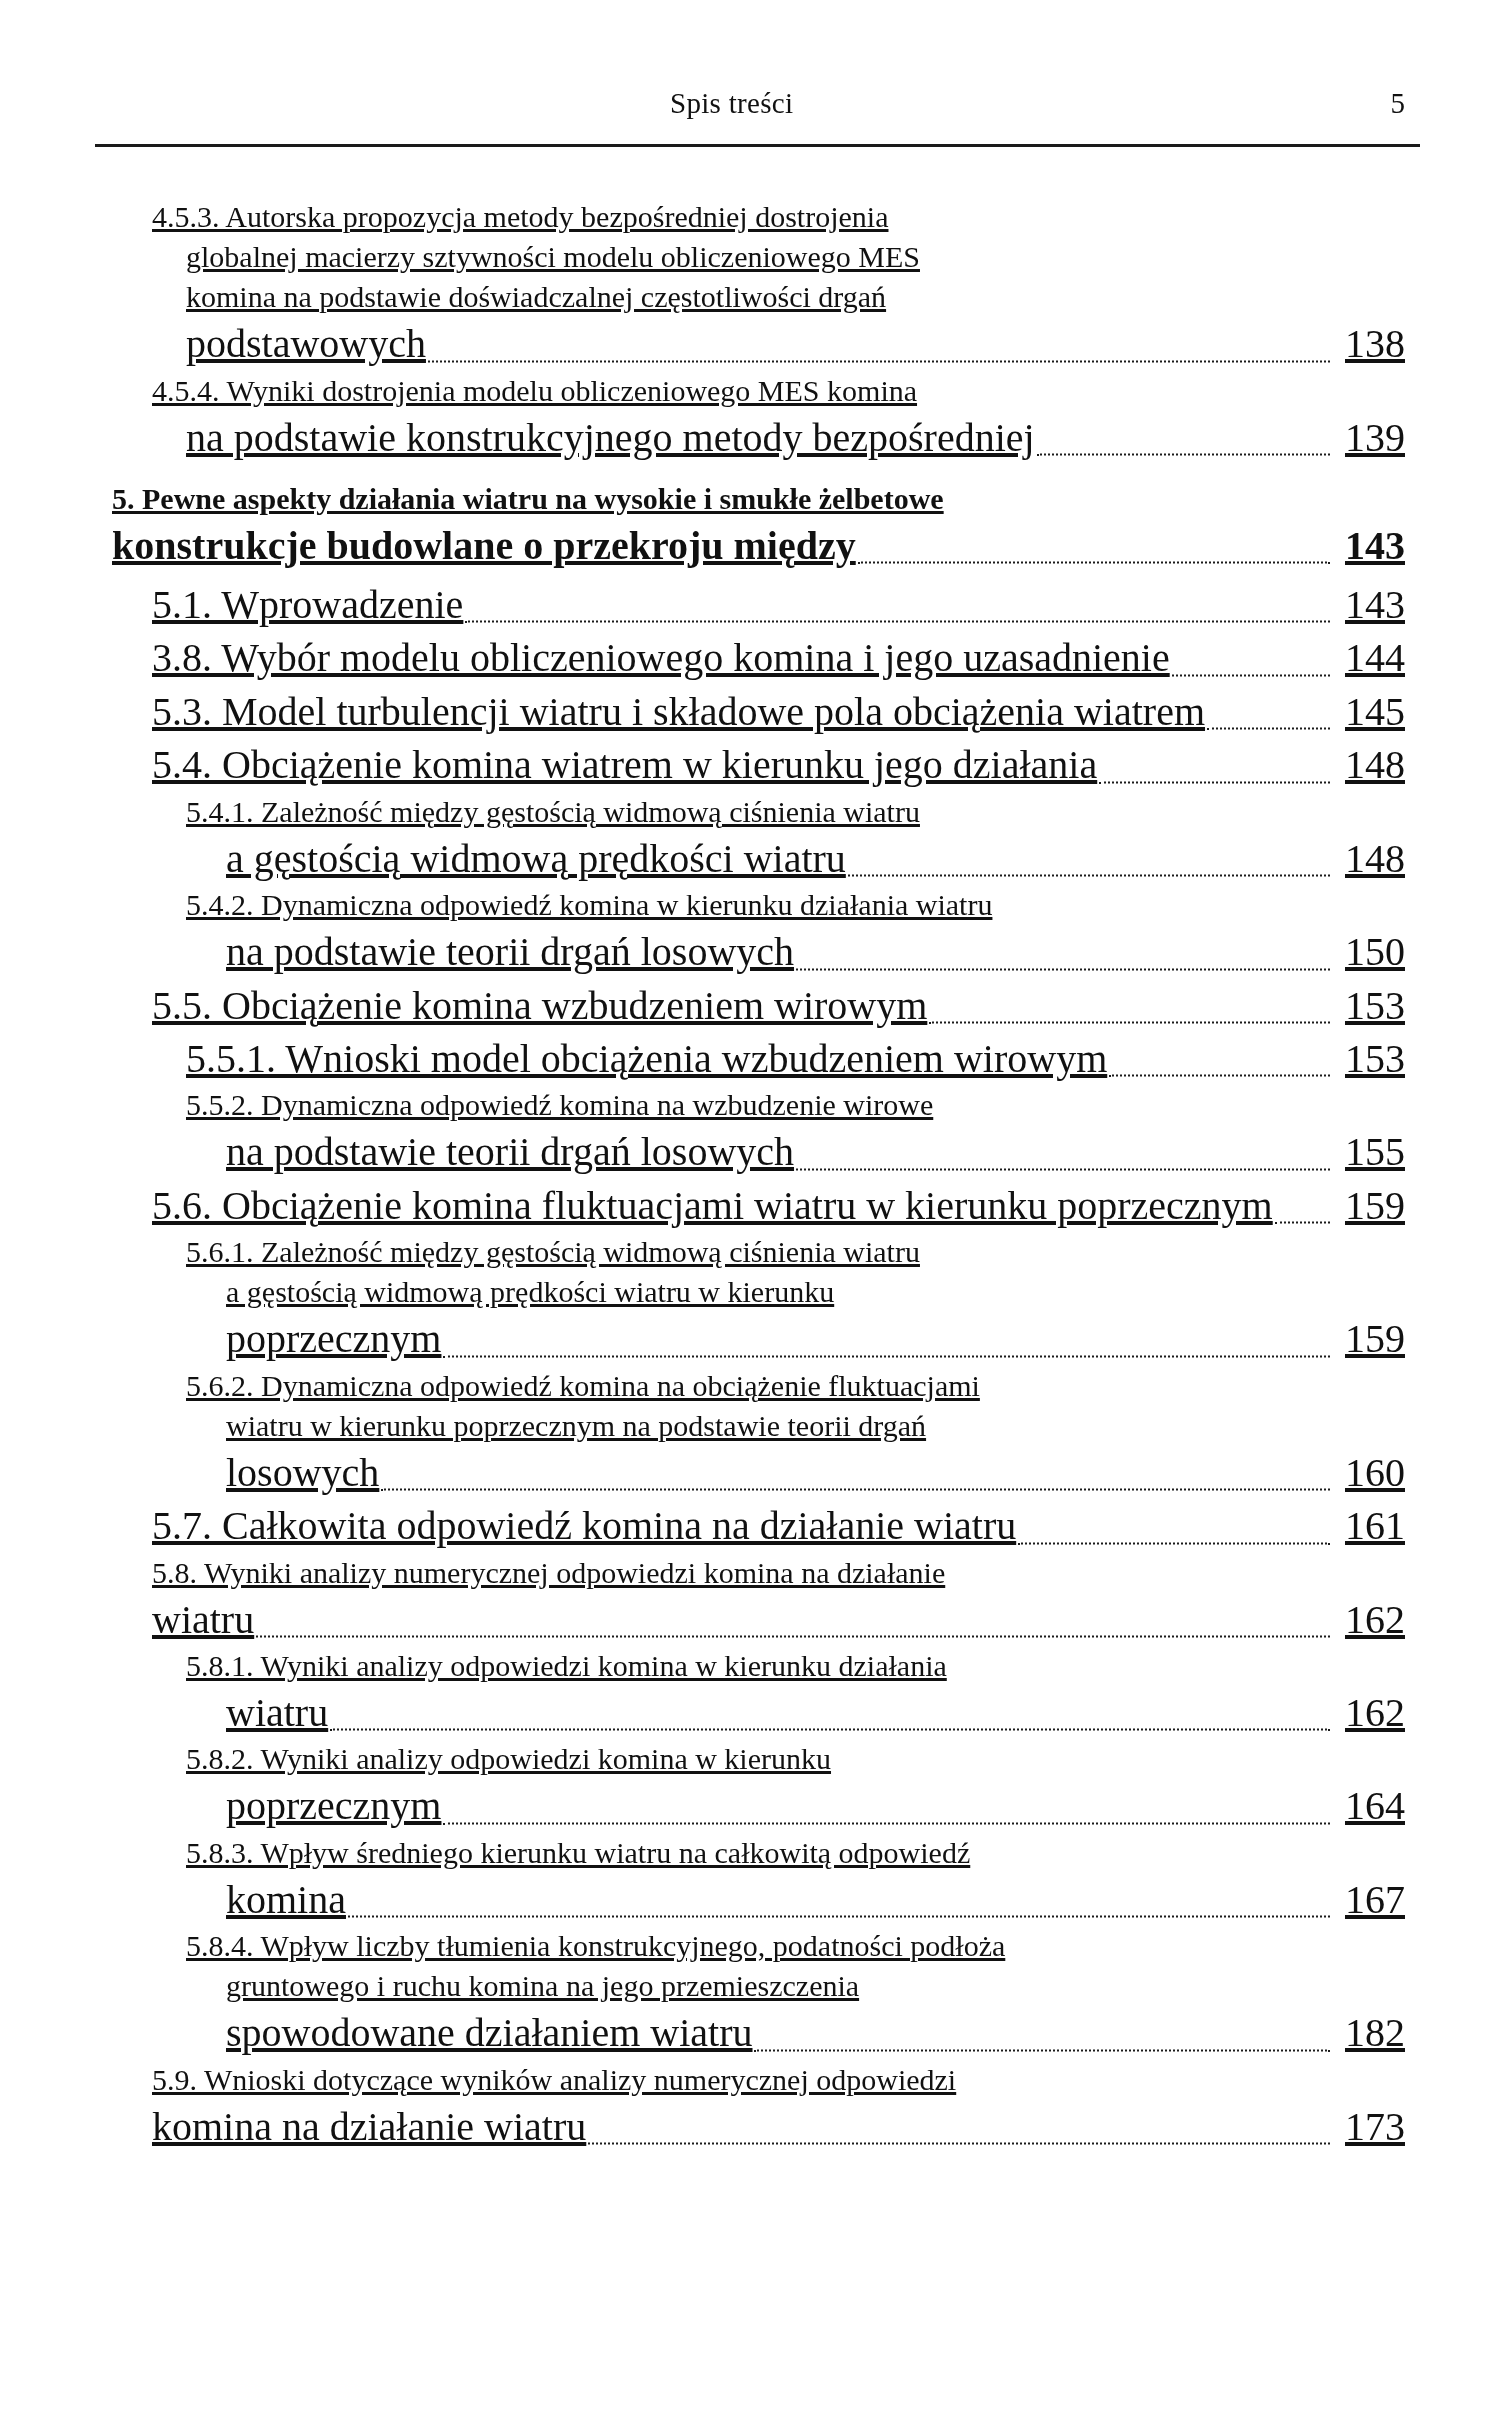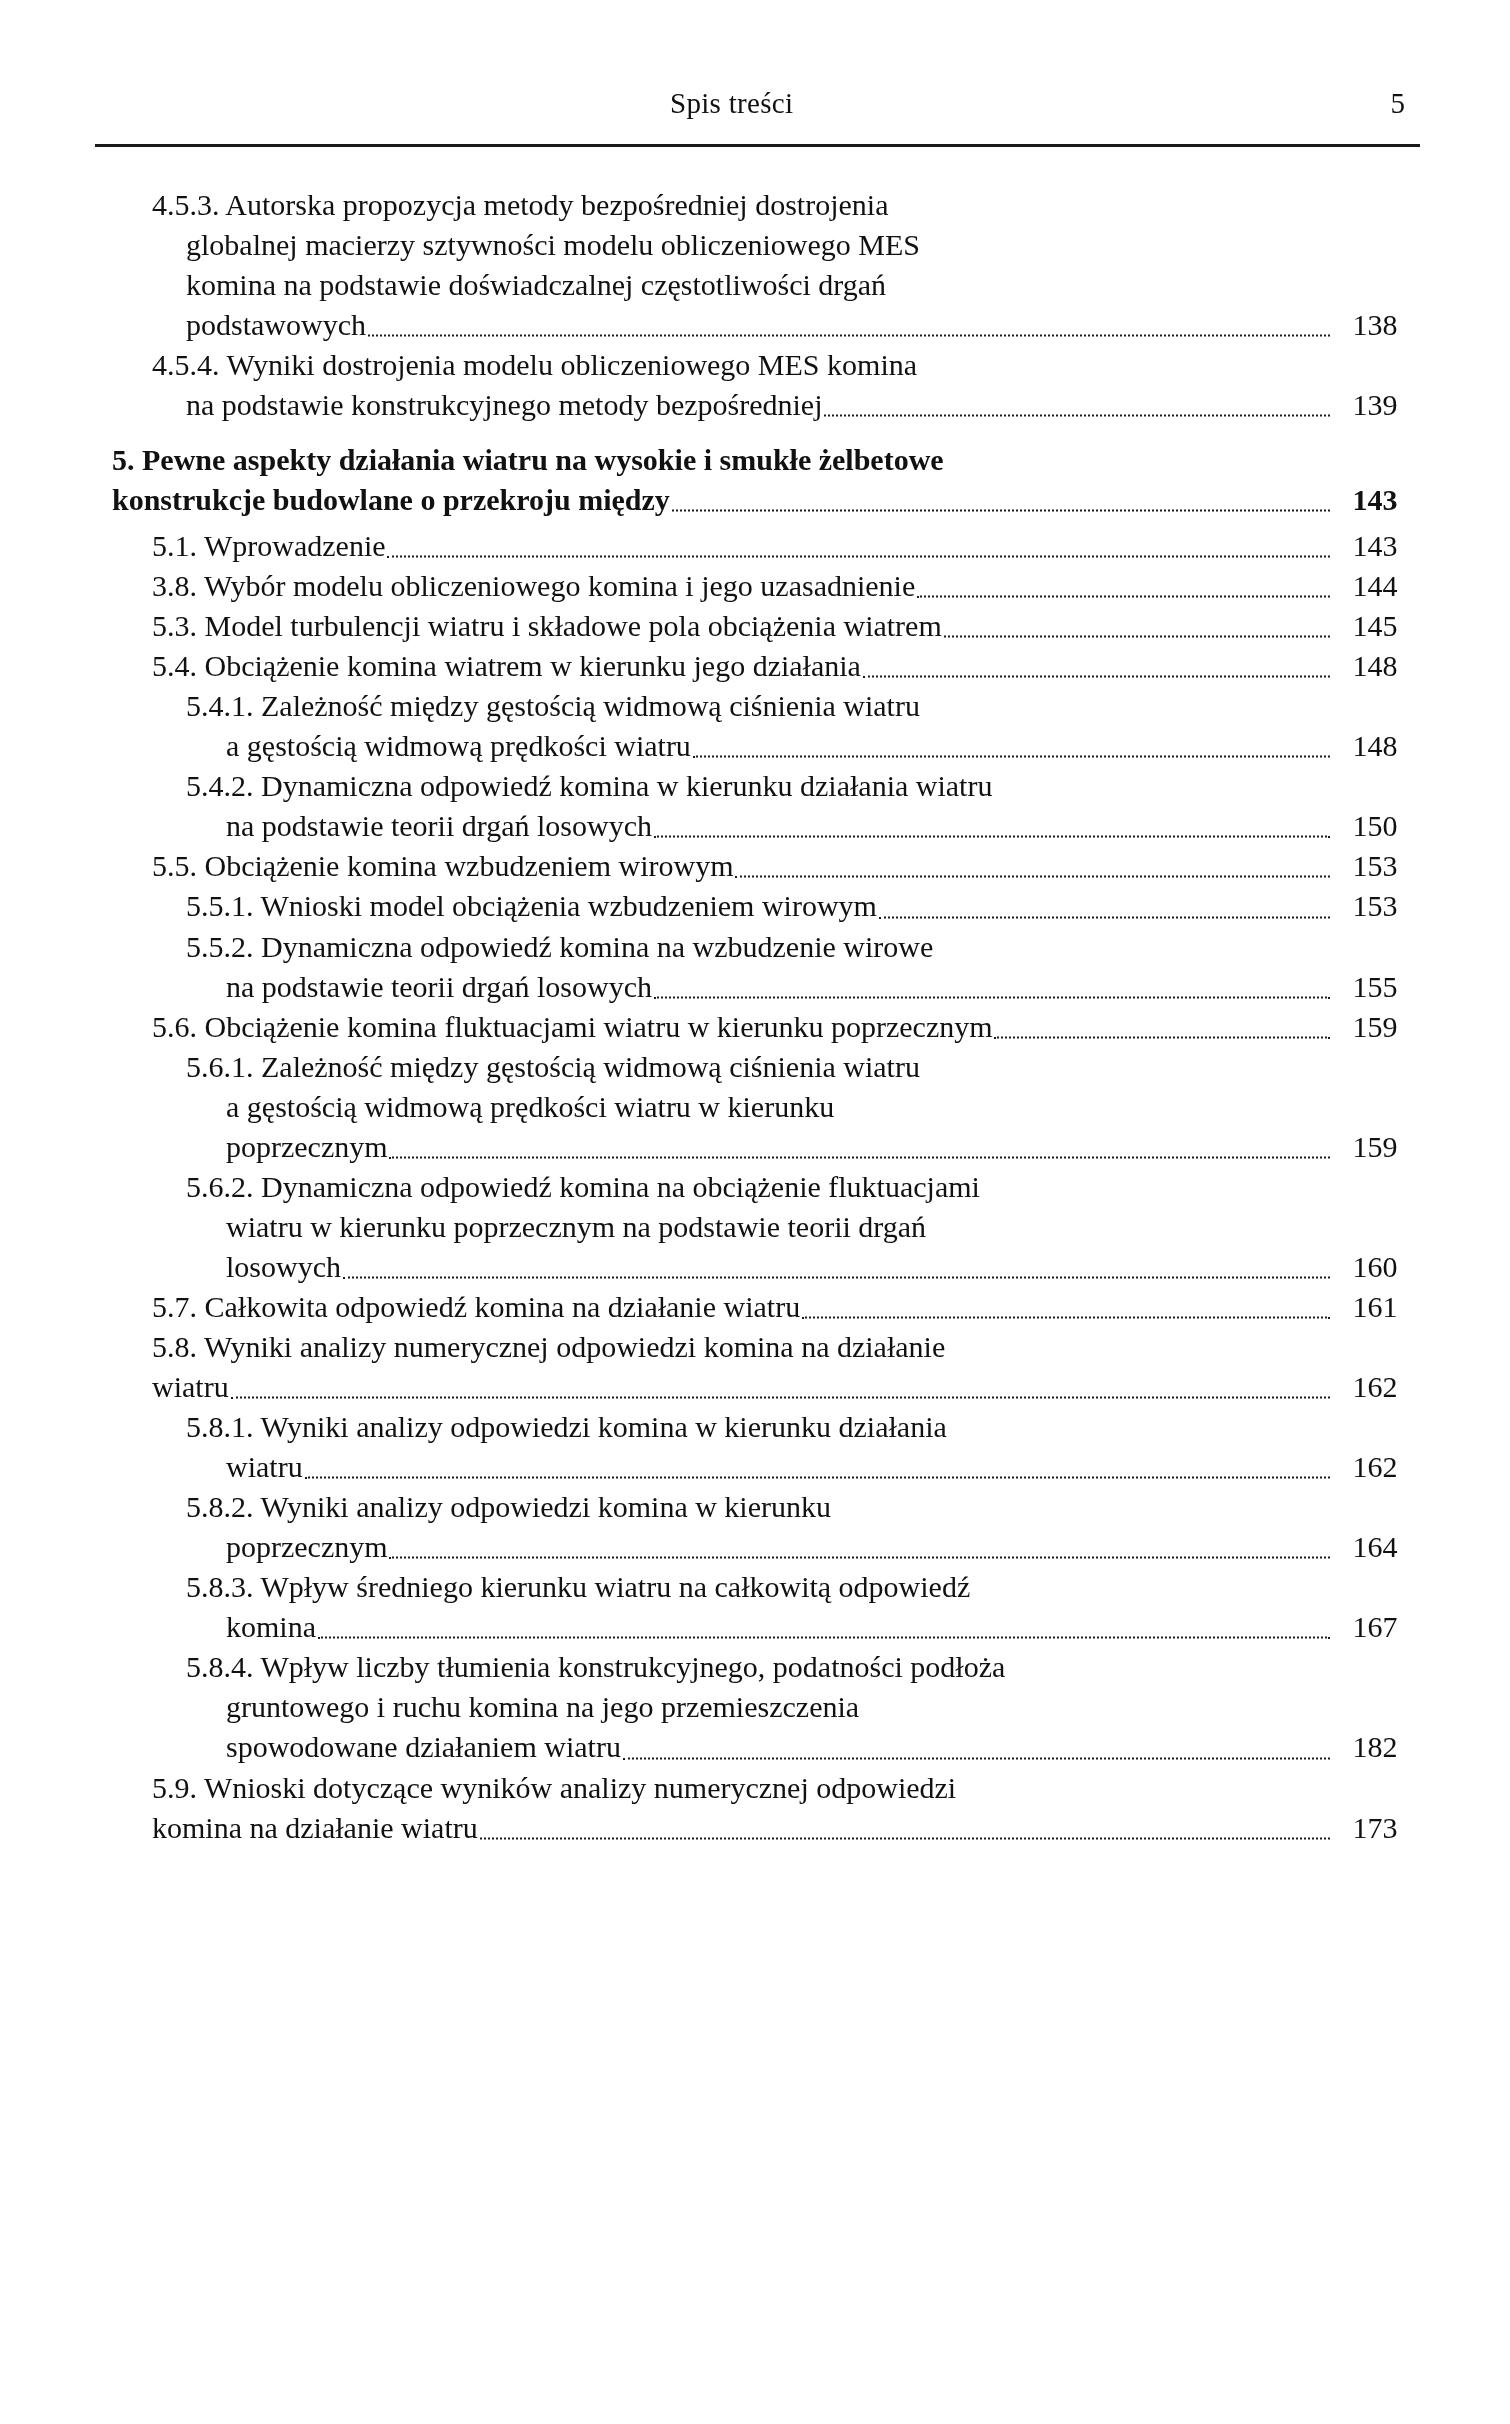--- a/index.html
+++ b/index.html
@@ -45,27 +45,28 @@
     left: 95px;
     top: 144px;
     width: 1325px;
     height: 2.8px;
     background: #1a1a1a;
   }
   
   .toc {
     position: absolute;
     left: 112px;
-    top: 185px;
+    top: 197px;
     width: 1297px;
+    text-decoration: underline;
   }
   .entry {
     display: flex;
     align-items: flex-end;
-    font-size: 30px;
+    font-size: 40px;
     line-height: 1.335;
     margin: 0;
   }
   .entry .txt {
     white-space: pre-wrap;
   }
   .entry .leader {
     flex: 1 1 auto;
     border-bottom: 2.8px dotted #1b1b1b;
     transform: translateY(-8.5px);

